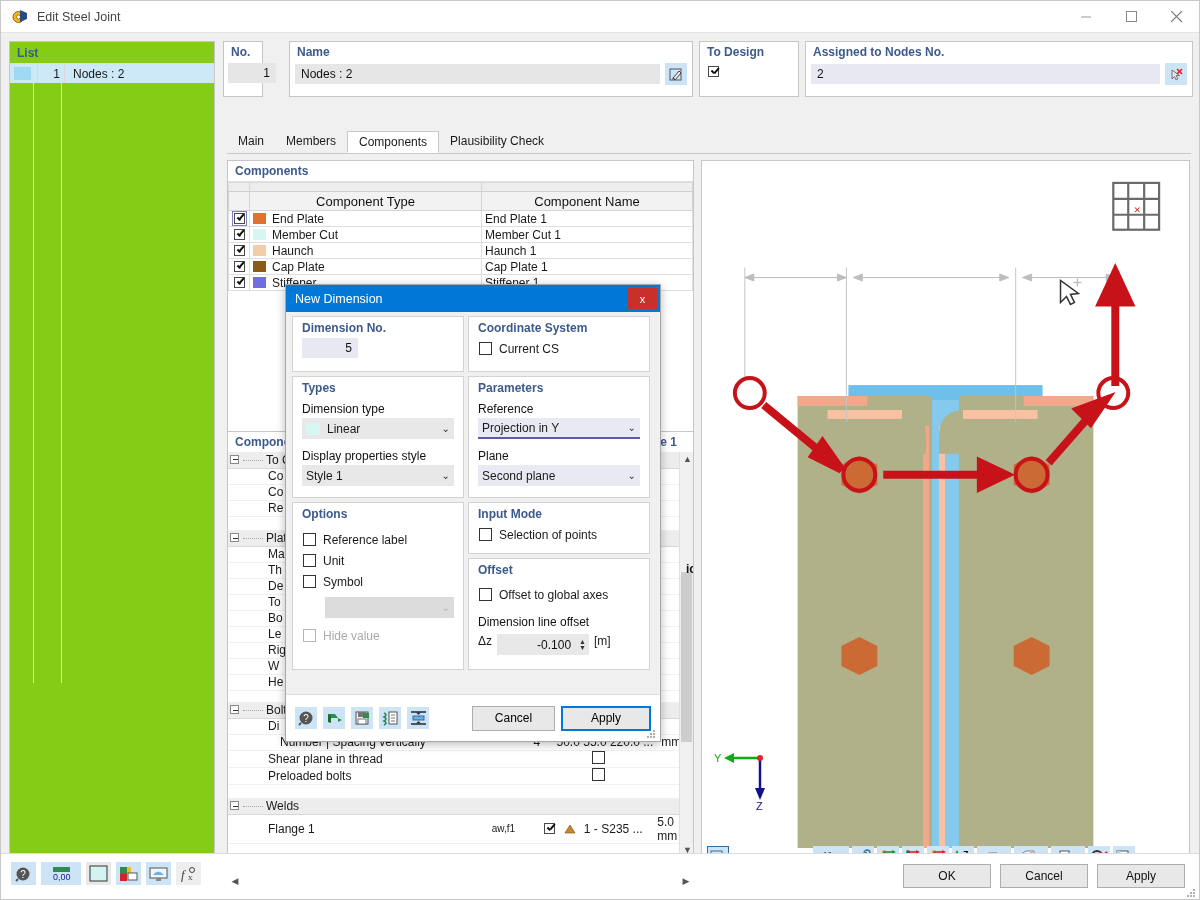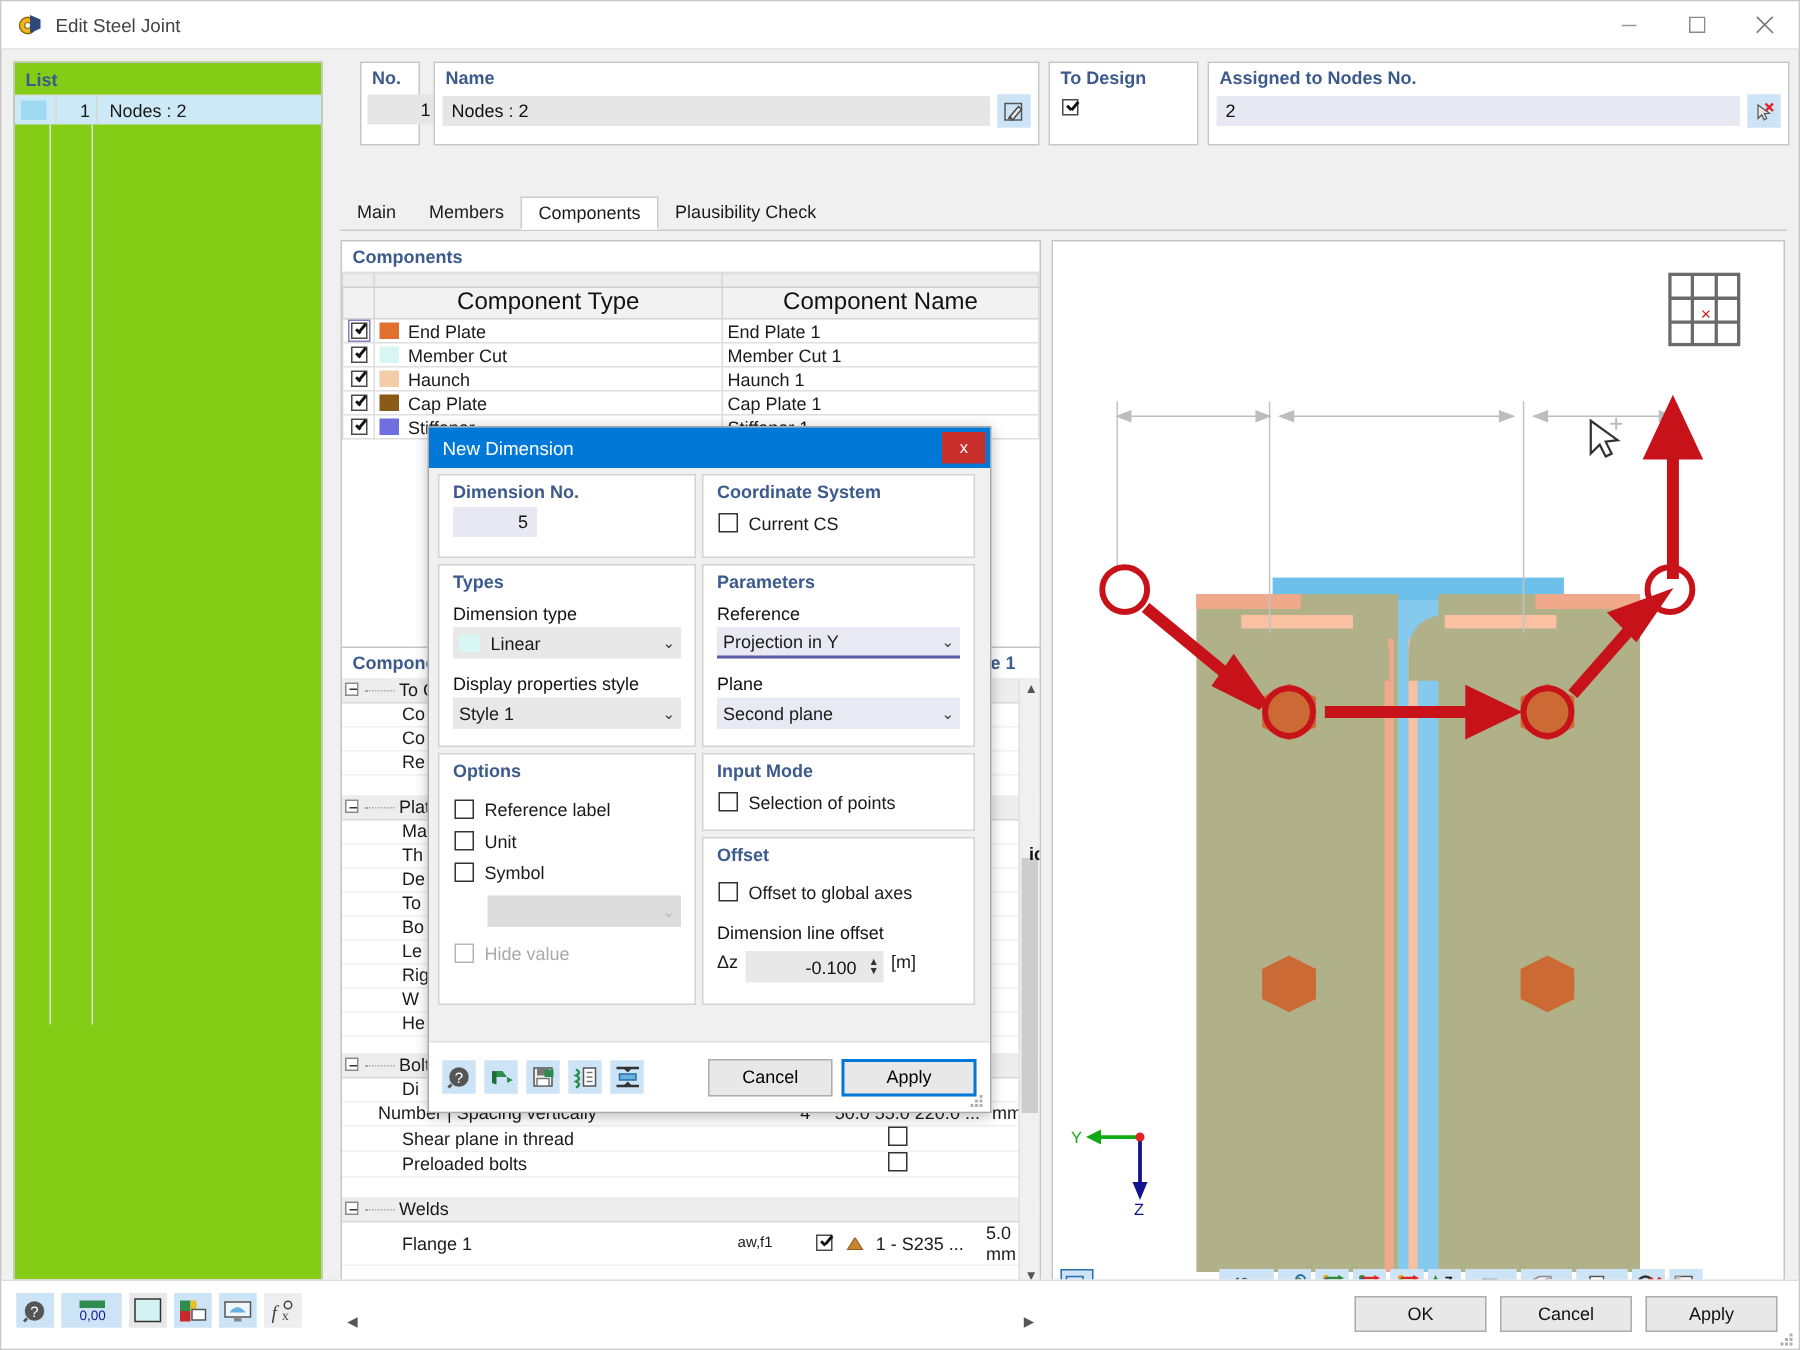--- a/index.html
+++ b/index.html
@@ -61,21 +61,21 @@
 
   
   .comp-group { position:absolute; left:226px; top:126px; width:467px; bottom:170px;
                 background:#fff; border:1px solid #c6c6c6; }
   .grp-lbl { color:#3c5a8c; font-weight:bold; font-size:12px; padding:3px 0 3px 7px; }
   .tbl-wrap { border-top:1px solid #e0e0e0; }
   .tbl { width:100%; border-collapse:collapse; font-size:12px; table-layout:fixed; }
   .tbl .spacerrow td { height:9px; background:#ededed; border-right:1px solid #d6d6d6;
                        border-bottom:1px solid #d0d0d0; }
   .tbl th { background:#f2f2f2; border:1px solid #d4d4d4; border-top:none; font-weight:normal;
-            height:19px; font-size:16px; color:#111; }
+            height:19px; font-size:13px; color:#111; }
   .tbl td { border:1px solid #dedede; height:16px; padding:0 3px; }
   .ckcell { width:21px; text-align:center; }
   .ck { display:inline-block; width:11px; height:11px; border:1px solid #4a4a4a; background:#fff;
         position:relative; vertical-align:-1px; }
   .ck.on:after { content:""; position:absolute; left:2px; top:4px; width:4px; height:1.5px;
                  background:#111; transform:rotate(45deg); }
   .ck.on:before { content:""; position:absolute; left:3.6px; top:2.5px; width:6.5px; height:1.5px;
                   background:#111; transform:rotate(-50deg); }
   .ck.sel { outline:1px solid #8080c0; outline-offset:1px; }
   .swatch { display:inline-block; width:13px; height:11px; vertical-align:-1px; margin-right:6px; }
@@ -243,21 +243,21 @@
           </svg>
       </div>
       <div style="margin-left:auto;margin-right:13px">
         <svg width="17" height="17">
             <line x1="2" y1="2" x2="15" y2="15" stroke="#e02424" stroke-width="3"></line>
             <line x1="15" y1="2" x2="2" y2="15" stroke="#e02424" stroke-width="3"></line>
           </svg>
       </div>
     </div>
 
-    <div class="fld-box" style="left:239px; top:7px; width:40px; height:56px;">
+    <div class="fld-box" style="left:222px; top:7px; width:40px; height:56px;">
       <div class="fld-lbl">No.</div>
       <input class="inp" style="width: 48px; margin: 2px 0px 0px 4px; text-align: right;" readonly="" value="1">
     </div>
 
     <div class="fld-box" style="left:288px; top:7px; width:404px; height:56px;">
       <div class="fld-lbl">Name</div>
       <div style="display:flex; align-items:center; padding:2px 5px 0 5px;">
         <input class="inp" style="flex: 1 1 0%;" readonly="" value="Nodes : 2">
         <div class="tbtn" style="margin-left:5px;">
           <svg width="16" height="15">
@@ -484,21 +484,21 @@
               <span class="expander"></span><span class="dots"></span><span>Bolts</span>
             </td>
           </tr>
           <tr>
                 <td style="padding-left:40px">Di</td>
                 <td></td>
                 <td></td>
                 <td></td>
               </tr>
           <tr>
-            <td style="padding-left:24px">Number | Spacing vertically</td>
+            <td style="padding-left:52px">Number | Spacing vertically</td>
             <td class="num">4</td>
             <td class="num">50.0 55.0 220.0 ...</td>
             <td style="padding-left:6px">mm</td>
           </tr>
           <tr>
             <td style="padding-left:40px">Shear plane in thread</td>
             <td></td>
             <td style="text-align:center"><span class="cbbig" style="display:inline-block"></span></td>
             <td></td>
           </tr>

